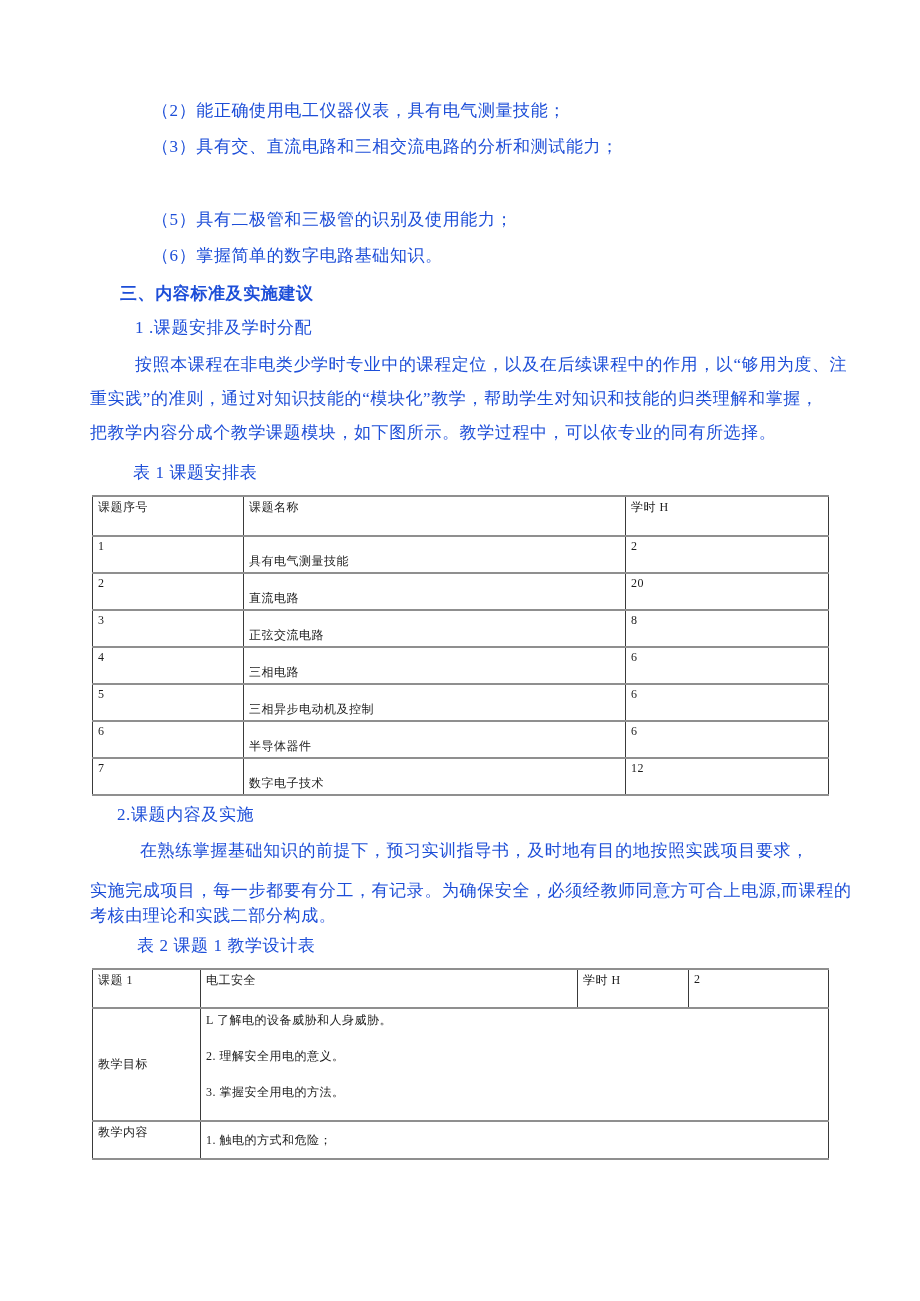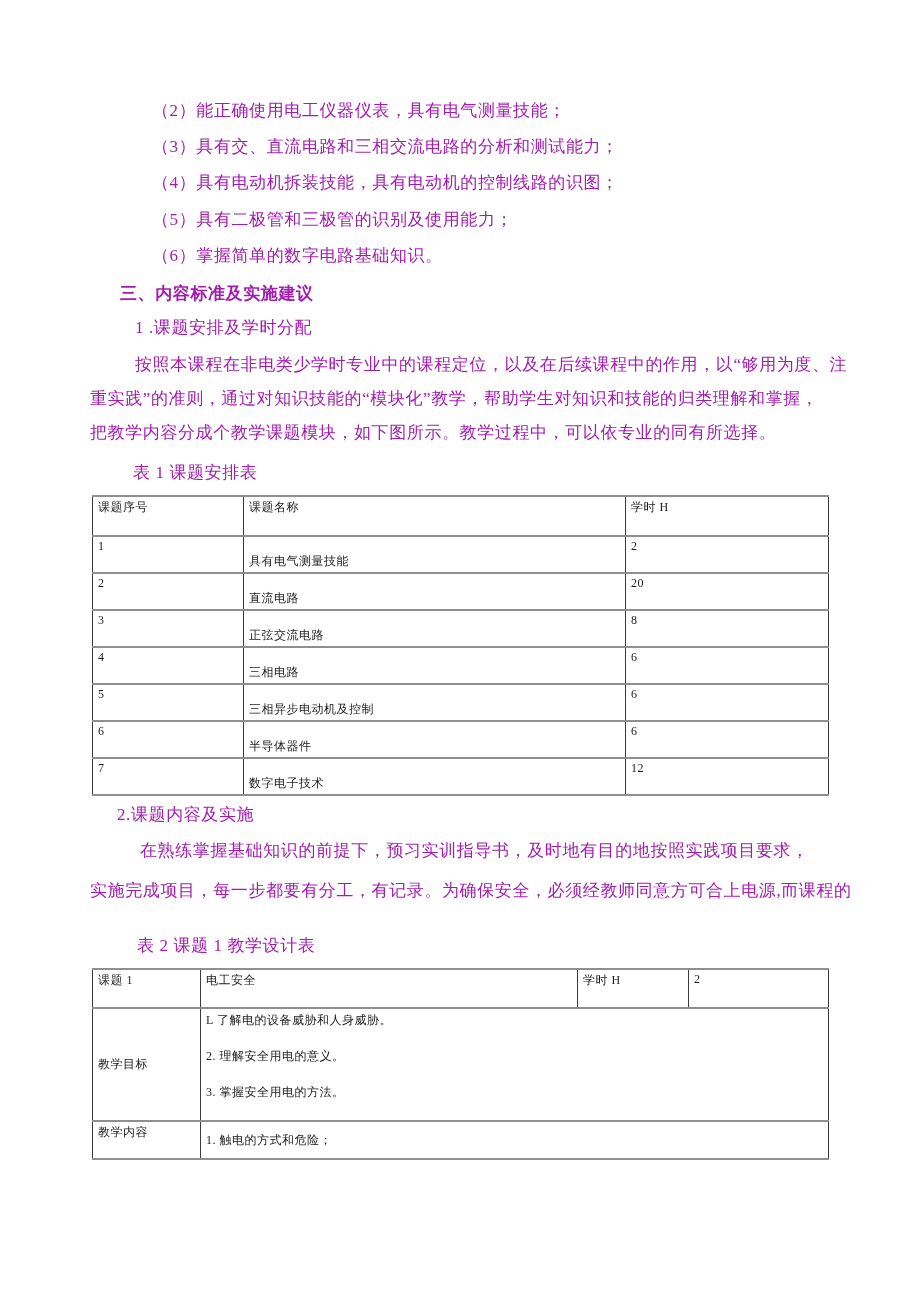--- a/index.html
+++ b/index.html
@@ -9,21 +9,21 @@
     background:#ffffff;
     font-family:"Liberation Serif","DejaVu Serif",serif;
     color:#1c1c1c;
     overflow:hidden;
   }
   .line{
     position:absolute;
     font-size:17px;
     letter-spacing:0.6px;
     white-space:nowrap;
-    color:#a21caf;
+    color:#1d4ed8;
   }
   .bold{font-weight:bold;}
   table.doc{
     position:absolute;
     border-collapse:collapse;
     table-layout:fixed;
     background:#ffffff;
   }
   table.doc td{
     border-top:2px solid #8f8f8f;
@@ -41,21 +41,20 @@
   .goalline{margin:0 0 17px 0;line-height:19px;}
   .goalline:last-child{margin-bottom:16px;}
 </style>
 </head>
 <body>
 
 <div class="page">
 
   <div class="line" style="left:152px;top:99px;">（2）能正确使用电工仪器仪表，具有电气测量技能；</div>
   <div class="line" style="left:152px;top:135px;">（3）具有交、直流电路和三相交流电路的分析和测试能力；</div>
-  <div class="line" style="left:152px;top:171px;">（4）具有电动机拆装技能，具有电动机的控制线路的识图；</div>
   <div class="line" style="left:152px;top:208px;">（5）具有二极管和三极管的识别及使用能力；</div>
   <div class="line" style="left:152px;top:244px;">（6）掌握简单的数字电路基础知识。</div>
 
   <div class="line bold" style="left:120px;top:282px;">三、内容标准及实施建议</div>
 
   <div class="line" style="left:135px;top:316px;font-family:Liberation Serif, serif;">1 .课题安排及学时分配</div>
 
   <div class="line" style="left:135px;top:353px;">按照本课程在非电类少学时专业中的课程定位，以及在后续课程中的作用，以“够用为度、注</div>
   <div class="line" style="left:90px;top:421px;">把教学内容分成个教学课题模块，如下图所示。教学过程中，可以依专业的同有所选择。</div>
   <div class="line" style="left:90px;top:387px;">重实践”的准则，通过对知识技能的“模块化”教学，帮助学生对知识和技能的归类理解和掌握，</div>
@@ -109,20 +108,21 @@
       <td class="va-bot">数字电子技术</td>
       <td class="va-top">12</td>
     </tr>
   </tbody>
     </table>
 
   <div class="line" style="left:117px;top:803px;">2.课题内容及实施</div>
 
   <div class="line" style="left:140px;top:839px;">在熟练掌握基础知识的前提下，预习实训指导书，及时地有目的地按照实践项目要求，</div>
   <div class="line" style="left:90px;top:879px;">实施完成项目，每一步都要有分工，有记录。为确保安全，必须经教师同意方可合上电源,而课程的</div>
+  <div class="line" style="left:90px;top:904px;">考核由理论和实践二部分构成。</div>
 
   <div class="line" style="left:137px;top:934px;">表 2 课题 1 教学设计表</div>
 
   <table class="doc" style="left:92px;top:968px;width:736px;padding-left:12px;">
     <colgroup>
         <col style="width:108px">
         <col style="width:377px">
         <col style="width:111px">
         <col style="width:140px">
       </colgroup>

